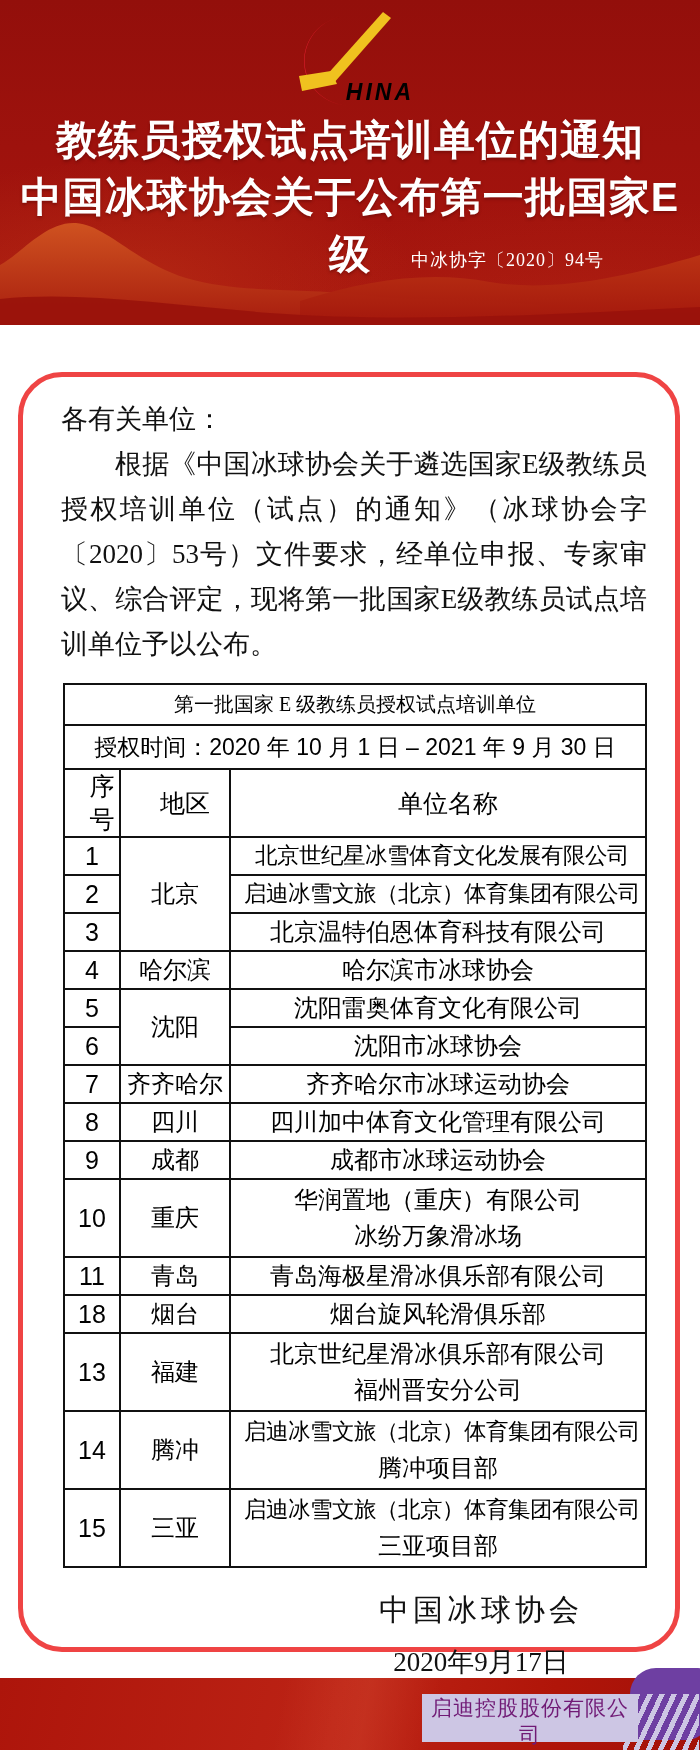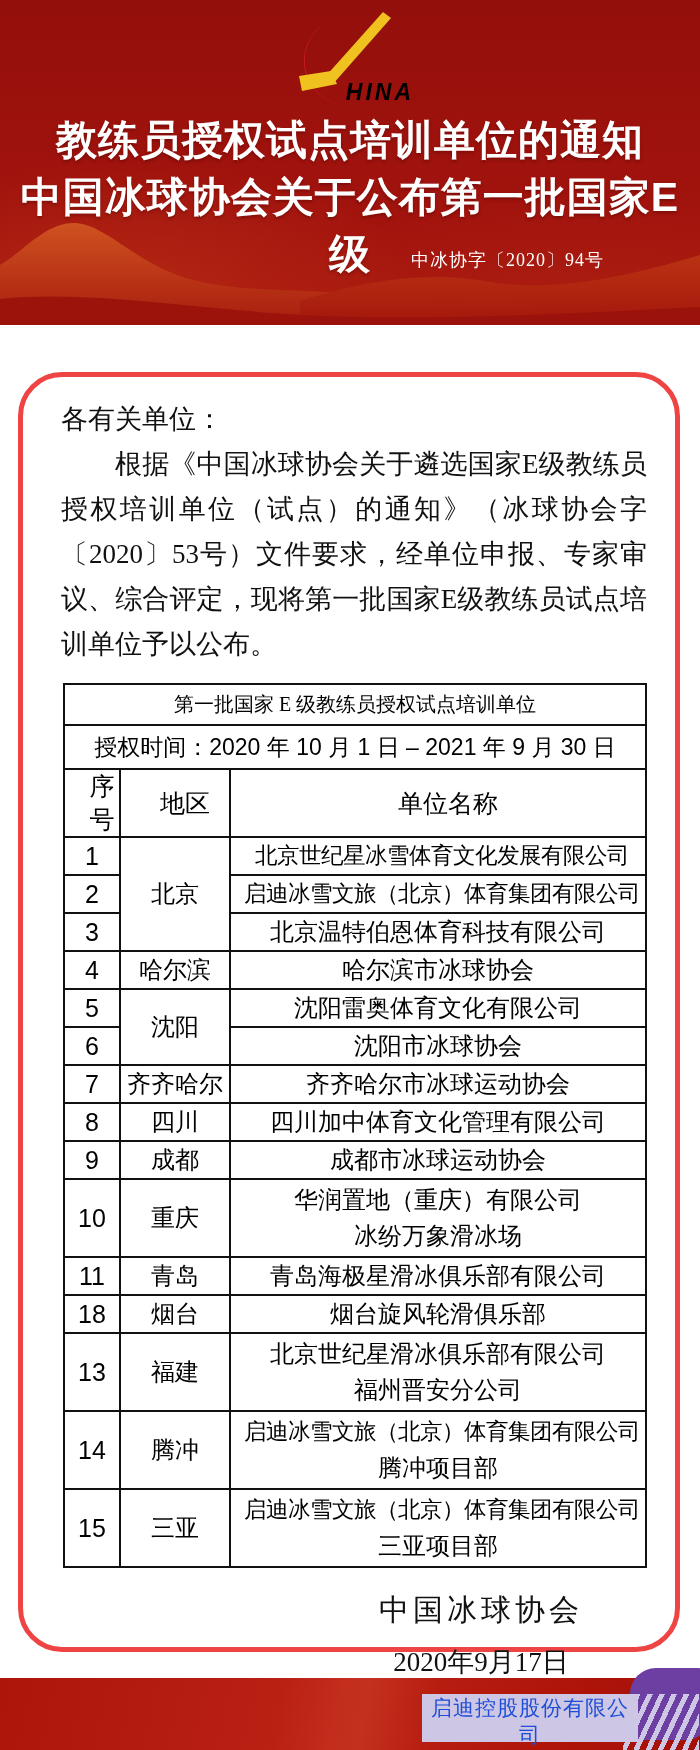--- a/index.html
+++ b/index.html
@@ -93,21 +93,21 @@
     background:#6e3fa2; border-radius:26px 12px 24px 6px; z-index:2;
   }
   .stripes {
     position:absolute; right:1px; bottom:0; width:76px; height:56px;
     background:repeating-linear-gradient(115deg, #cdc6e4 0 5px, rgba(0,0,0,0) 5px 11px);
     z-index:3;
   }
   .tus-box {
     position:absolute; right:62px; bottom:8px; width:216px; height:48px;
     background:#cdc6e4; z-index:4; text-align:center;
-    font-family:"Liberation Sans", sans-serif; color:#1d4ed8;
+    font-family:"Liberation Sans", sans-serif; color:#701a75;
   }
   .tus-company { font-size:21px; line-height:27px; letter-spacing:1px; }
   .tus-site    { font-size:17px; line-height:19px; letter-spacing:.5px; }
 </style>
 </head>
 <body>
 
 <div class="page">
 
   <div class="banner">

